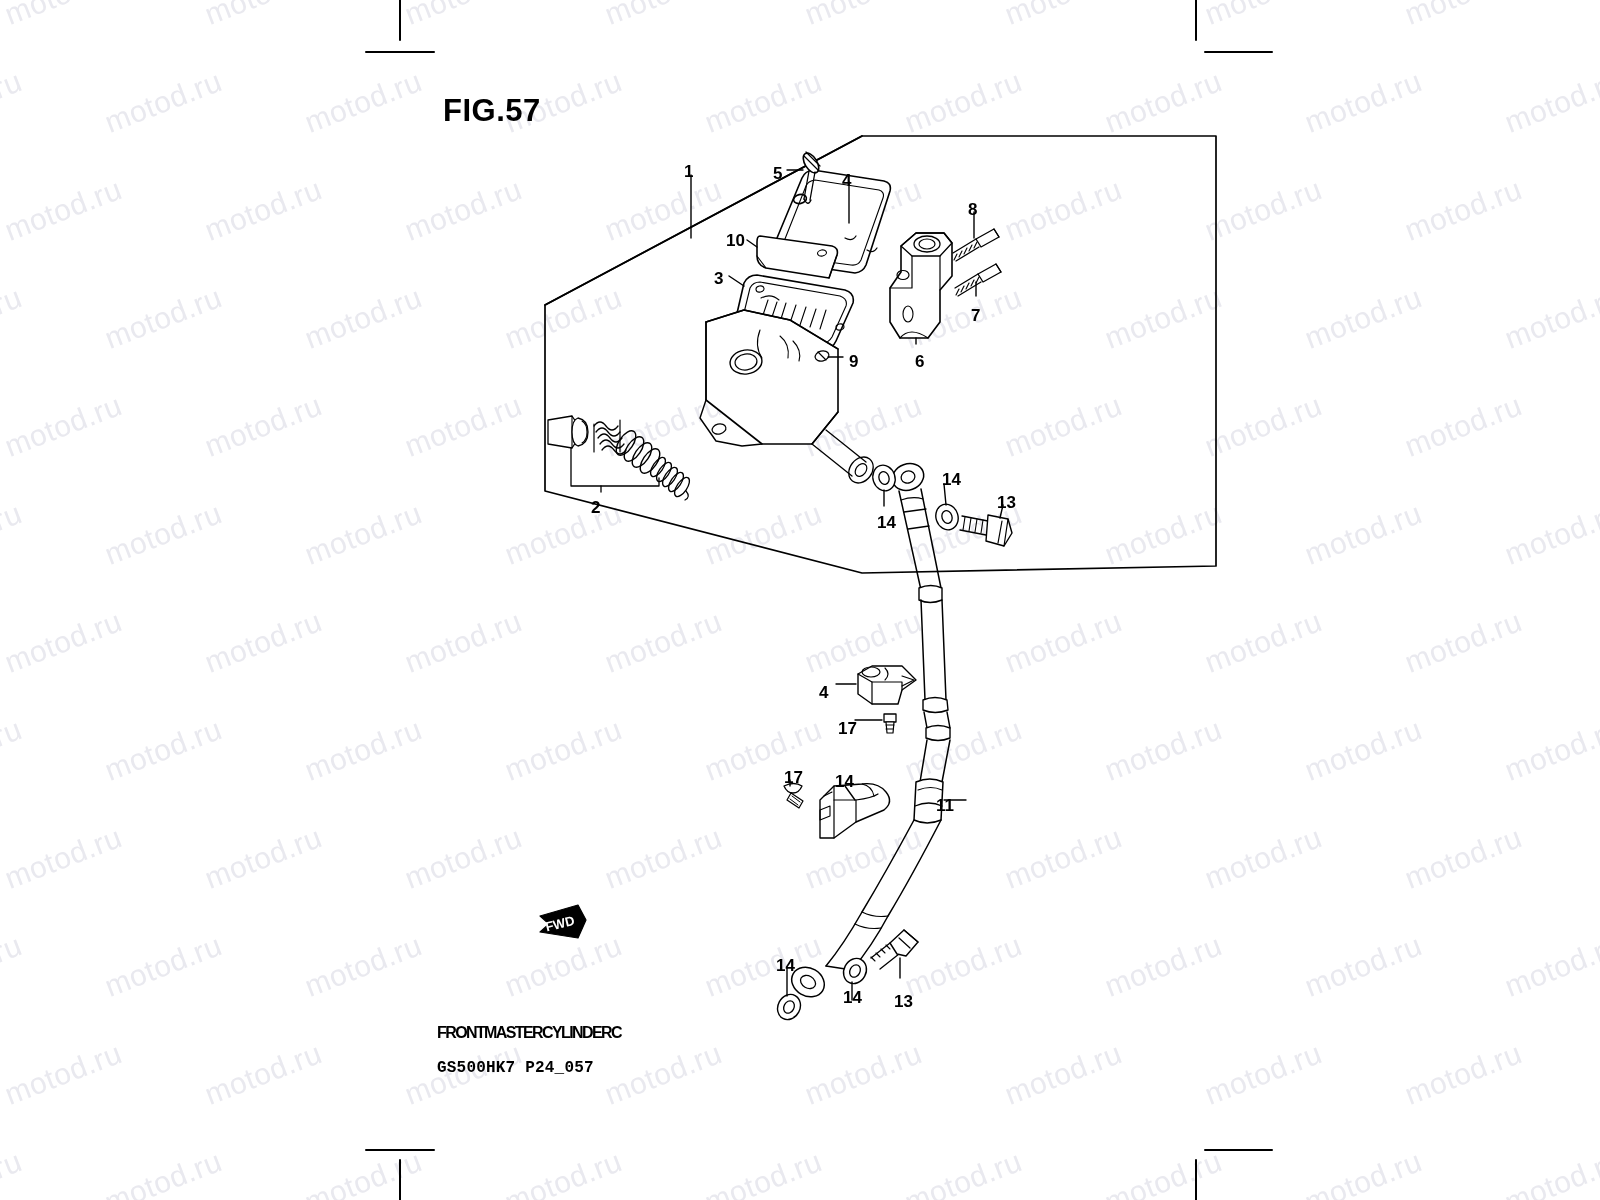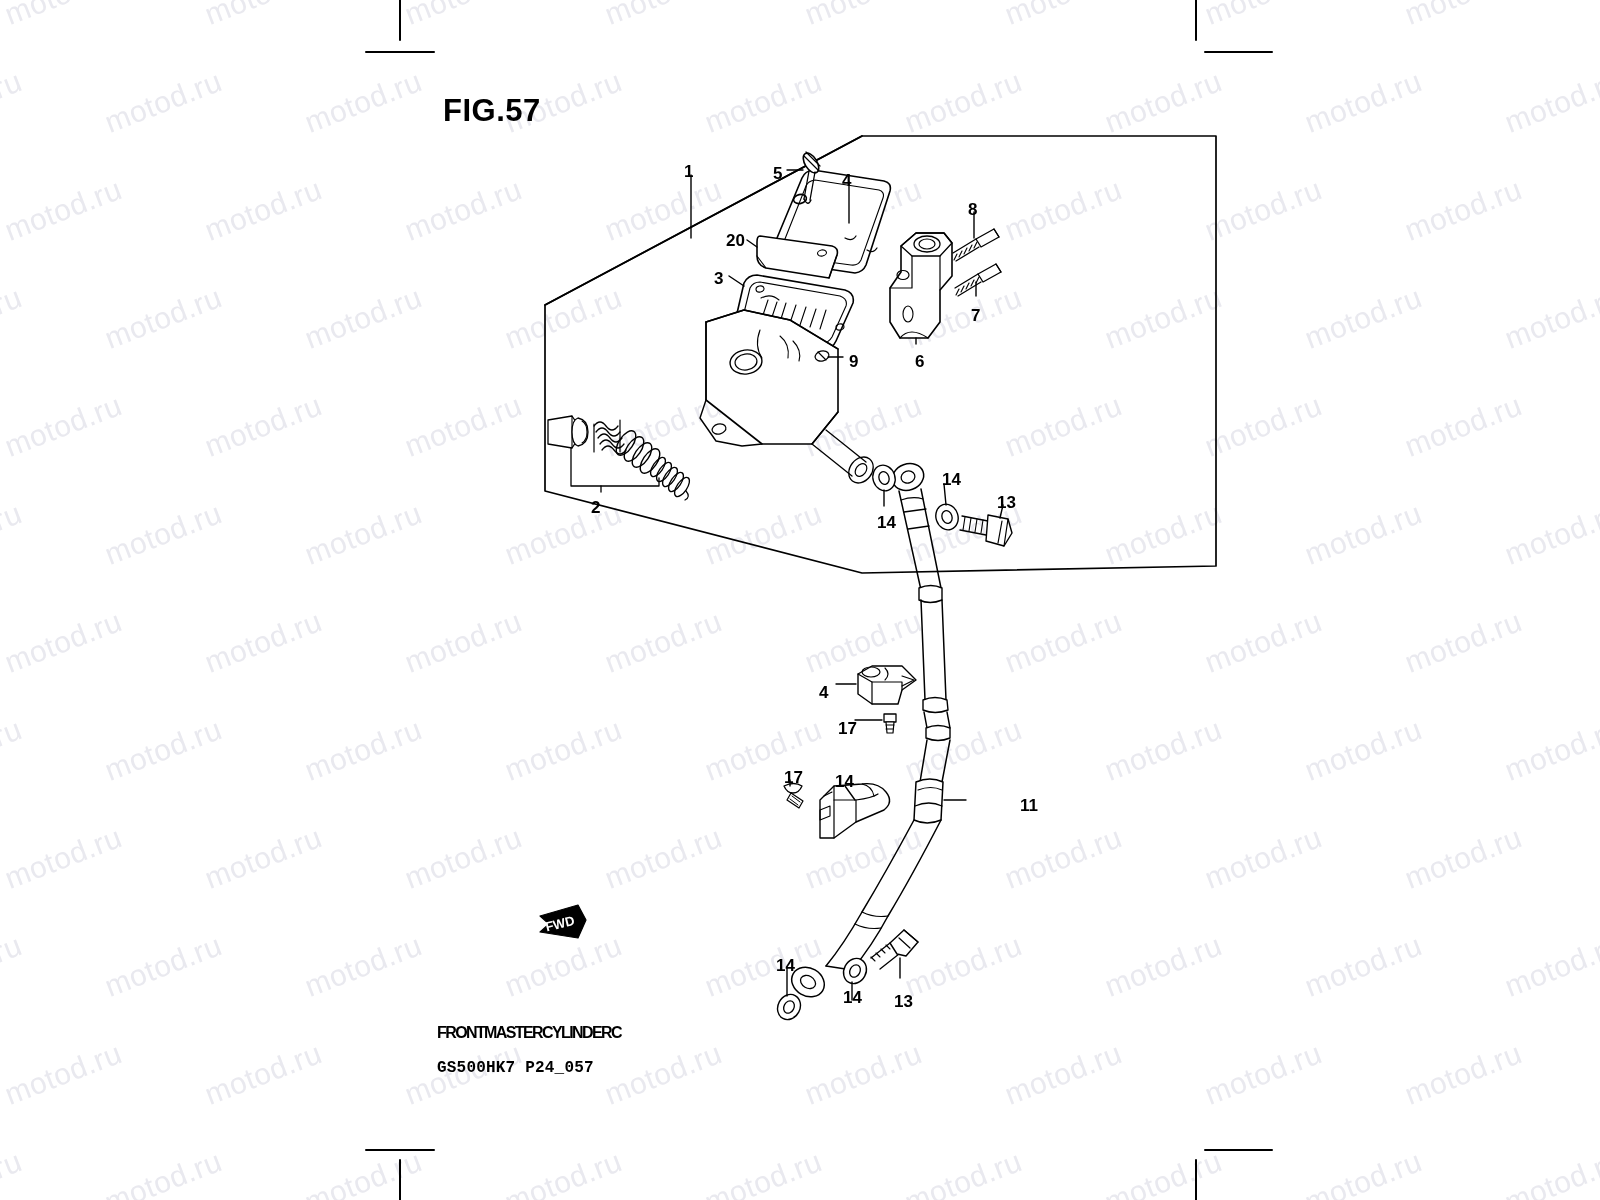--- a/index.html
+++ b/index.html
@@ -569,22 +569,22 @@
   <div id="callout-layer">
       <div class="callout" style="left: 684px; top: 162px;">1</div>
       <div class="callout" style="left: 591px; top: 498px;">2</div>
       <div class="callout" style="left: 714px; top: 269px;">3</div>
       <div class="callout" style="left: 842px; top: 171px;">4</div>
       <div class="callout" style="left: 773px; top: 164px;">5</div>
       <div class="callout" style="left: 915px; top: 352px;">6</div>
       <div class="callout" style="left: 971px; top: 306px;">7</div>
       <div class="callout" style="left: 968px; top: 200px;">8</div>
       <div class="callout" style="left: 849px; top: 352px;">9</div>
-      <div class="callout" style="left: 726px; top: 231px;">20</div>
-      <div class="callout" style="left: 1020px; top: 796px;">11</div>
+      <div class="callout" style="left: 726px; top: 231px;">10</div>
+      <div class="callout" style="left: 936px; top: 796px;">11</div>
       <div class="callout" style="left: 997px; top: 493px;">13</div>
       <div class="callout" style="left: 894px; top: 992px;">13</div>
       <div class="callout" style="left: 877px; top: 513px;">14</div>
       <div class="callout" style="left: 942px; top: 470px;">14</div>
       <div class="callout" style="left: 776px; top: 956px;">14</div>
       <div class="callout" style="left: 843px; top: 988px;">14</div>
       <div class="callout" style="left: 819px; top: 683px;">4</div>
       <div class="callout" style="left: 835px; top: 772px;">14</div>
       <div class="callout" style="left: 838px; top: 719px;">17</div>
       <div class="callout" style="left: 784px; top: 768px;">17</div>

